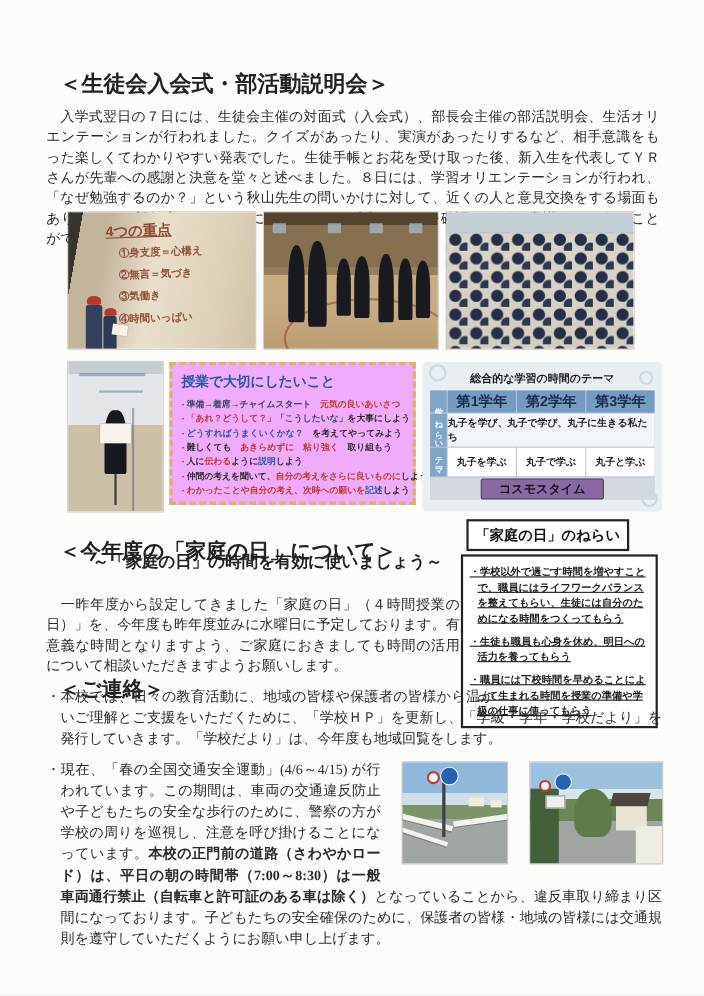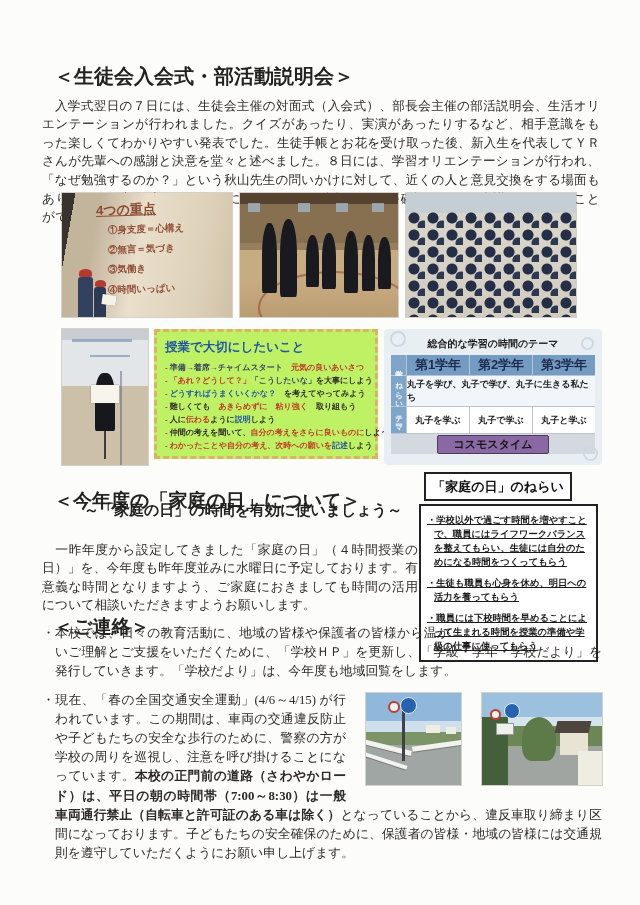--- a/index.html
+++ b/index.html
@@ -63,21 +63,21 @@
   #mid-band{position:absolute;left:62px;top:329px;display:flex;gap:6px;align-items:stretch;}
   #photo-speaker{width:86px;height:136px;background:linear-gradient(#c9cdd2 0 8%,#e3e6e9 8% 42%,#cdc0a8 42% 100%);}
   .screen-line{position:absolute;background:#7e95b5;opacity:.7;height:3px;}
   .speaker-body{position:absolute;left:33px;top:44px;width:20px;height:58px;background:#17181d;border-radius:40% 40% 6% 6%;}
   .speaker-board{position:absolute;left:29px;top:56px;width:28px;height:18px;background:#f6f4ec;box-shadow:0 0 1px #555;}
   .mic-stand{position:absolute;left:42px;top:102px;width:2px;height:28px;background:#3c3c3c;}
   .floor-line{position:absolute;left:58px;top:42px;width:2px;height:94px;background:rgba(60,70,110,.4);}
 
   #lesson-box{
     width:224px;height:130px;box-sizing:border-box;
-    border:3px dashed #dcb266;background:#bef264;
+    border:3px dashed #dcb266;background:#f0abfc;
     padding:7px 8px 4px 8px;
     font-family:"Liberation Sans","DejaVu Sans",sans-serif;
   }
   #lesson-title{font-size:12.5px;font-weight:bold;color:#2456a5;margin-bottom:5px;}
   .lesson-line{font-size:8px;font-weight:bold;line-height:13px;white-space:nowrap;}
   .lesson-line::before{content:"‐";color:#c03a28;margin-right:2px;font-size:8px;}
 
   #theme-panel{
     width:218px;height:136px;box-sizing:border-box;
     background:#e9eef3;border-radius:4px;position:relative;

